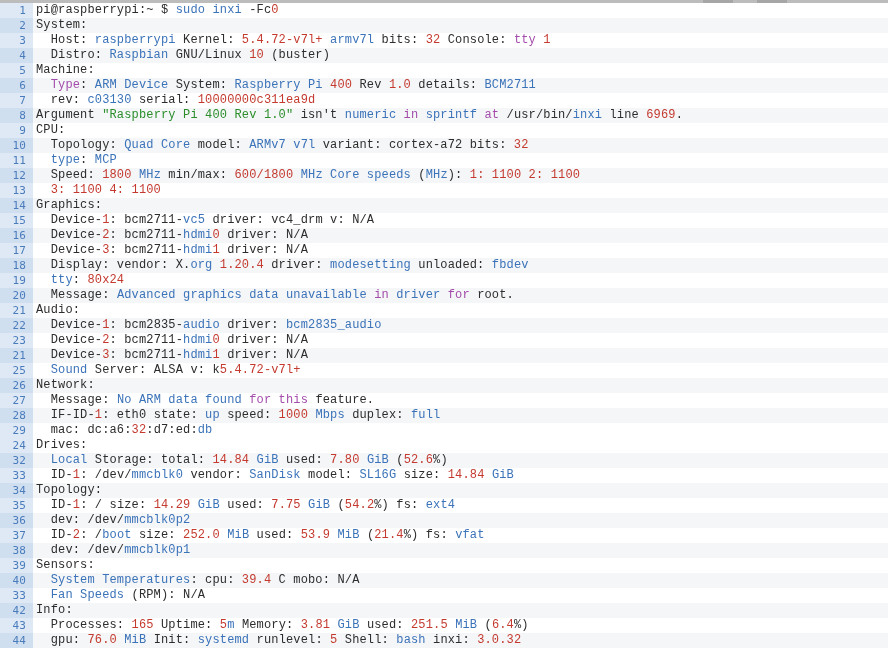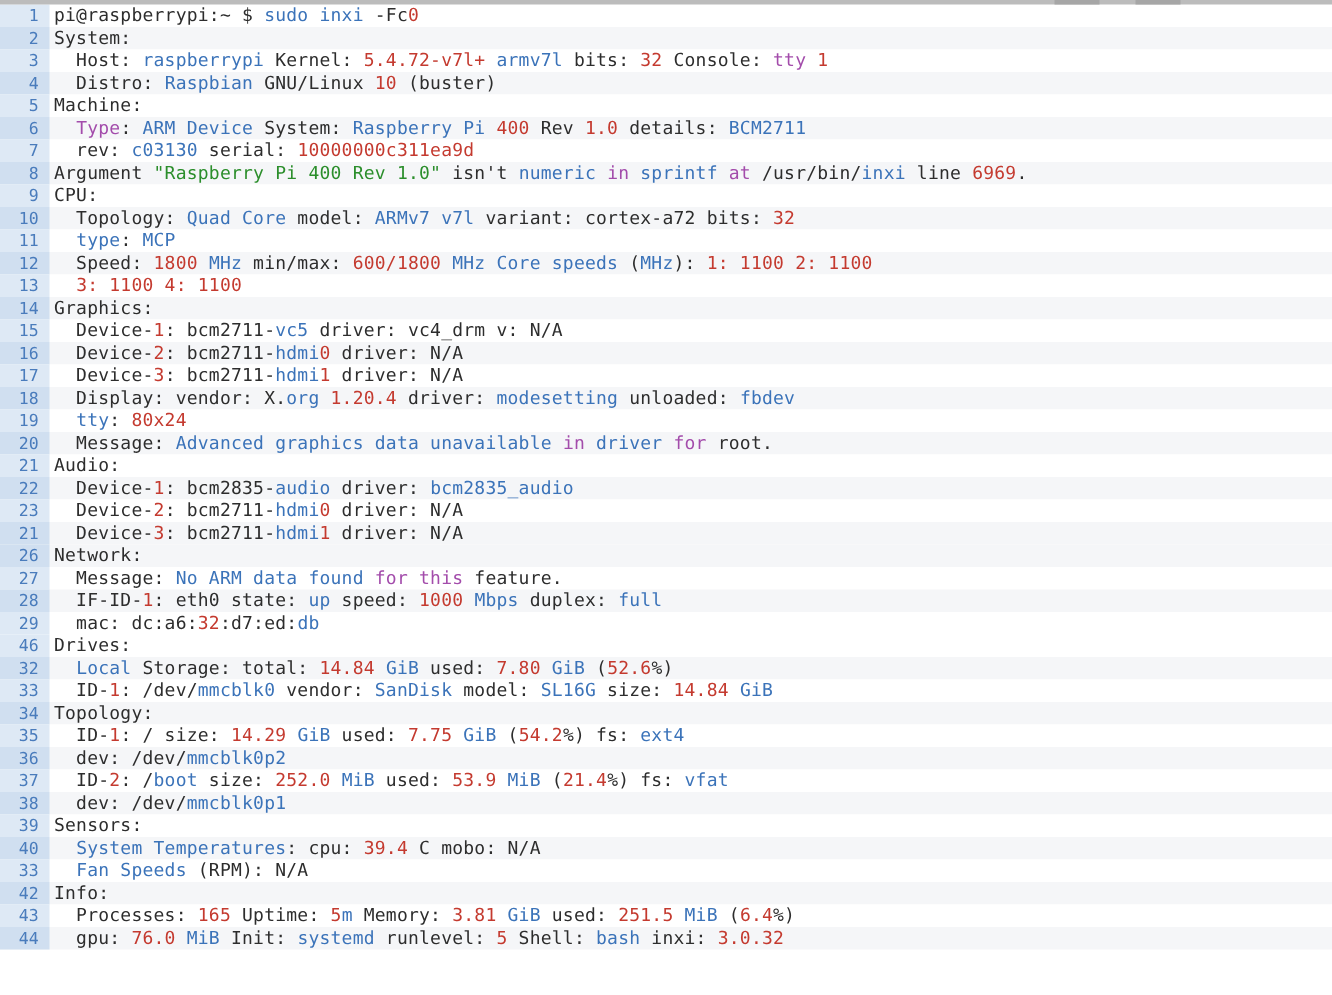--- a/index.html
+++ b/index.html
@@ -23,21 +23,21 @@
   }
   .line.even{background:var(--row-even);}
   .ln{
     flex:0 0 26px;width:26px;padding-right:7px;text-align:right;
     font-size:11px;color:var(--lnum);
     background:var(--gutter-odd);
     user-select:none;
   }
   .line.even .ln{background:var(--gutter-even);}
   .code{
-    flex:1;white-space:pre;padding-left:3px;overflow:hidden;
+    flex:1;white-space:pre;padding-left:3px;overflow:hidden;font-family:Liberation Mono, monospace;
   }
   .c-plain{color:var(--plain);}
   .c-blue{color:var(--blue);}
   .c-red{color:var(--red);}
   .c-purple{color:var(--purple);}
   .c-green{color:var(--green);}
 </style>
 </head>
 <body>
 
@@ -137,38 +137,42 @@
         <span class="code"><span class="c-plain">  Device-</span><span class="c-red">1</span><span class="c-plain">: bcm2835-</span><span class="c-blue">audio</span><span class="c-plain"> driver: </span><span class="c-blue">bcm2835_audio</span></span>
       </div>
       <div class="line">
         <span class="ln">23</span>
         <span class="code"><span class="c-plain">  Device-</span><span class="c-red">2</span><span class="c-plain">: bcm2711-</span><span class="c-blue">hdmi</span><span class="c-red">0</span><span class="c-plain"> driver: N/A</span></span>
       </div>
       <div class="line even">
         <span class="ln">21</span>
         <span class="code"><span class="c-plain">  Device-</span><span class="c-red">3</span><span class="c-plain">: bcm2711-</span><span class="c-blue">hdmi</span><span class="c-red">1</span><span class="c-plain"> driver: N/A</span></span>
       </div>
+      <div class="line">
+        <span class="ln">25</span>
+        <span class="code"><span class="c-plain">  </span><span class="c-blue">Sound</span><span class="c-plain"> Server: ALSA v: k</span><span class="c-red">5.4.72-v7l+</span></span>
+      </div>
       <div class="line even">
         <span class="ln">26</span>
         <span class="code"><span class="c-plain">Network:</span></span>
       </div>
       <div class="line">
         <span class="ln">27</span>
         <span class="code"><span class="c-plain">  Message: </span><span class="c-blue">No ARM data found</span><span class="c-plain"> </span><span class="c-purple">for this</span><span class="c-plain"> feature.</span></span>
       </div>
       <div class="line even">
         <span class="ln">28</span>
         <span class="code"><span class="c-plain">  IF-ID-</span><span class="c-red">1</span><span class="c-plain">: eth0 state: </span><span class="c-blue">up</span><span class="c-plain"> speed: </span><span class="c-red">1000</span><span class="c-plain"> </span><span class="c-blue">Mbps</span><span class="c-plain"> duplex: </span><span class="c-blue">full</span></span>
       </div>
       <div class="line">
         <span class="ln">29</span>
         <span class="code"><span class="c-plain">  mac: dc:a6:</span><span class="c-red">32</span><span class="c-plain">:d7:ed:</span><span class="c-blue">db</span></span>
       </div>
       <div class="line">
-        <span class="ln">46</span>
+        <span class="ln">24</span>
         <span class="code"><span class="c-plain">Drives:</span></span>
       </div>
       <div class="line even">
         <span class="ln">32</span>
         <span class="code"><span class="c-plain">  </span><span class="c-blue">Local</span><span class="c-plain"> Storage: total: </span><span class="c-red">14.84</span><span class="c-plain"> </span><span class="c-blue">GiB</span><span class="c-plain"> used: </span><span class="c-red">7.80</span><span class="c-plain"> </span><span class="c-blue">GiB</span><span class="c-plain"> (</span><span class="c-red">52.6</span><span class="c-plain">%)</span></span>
       </div>
       <div class="line">
         <span class="ln">33</span>
         <span class="code"><span class="c-plain">  ID-</span><span class="c-red">1</span><span class="c-plain">: /dev/</span><span class="c-blue">mmcblk0</span><span class="c-plain"> vendor: </span><span class="c-blue">SanDisk</span><span class="c-plain"> model: </span><span class="c-blue">SL16G</span><span class="c-plain"> size: </span><span class="c-red">14.84</span><span class="c-plain"> </span><span class="c-blue">GiB</span></span>
       </div>

